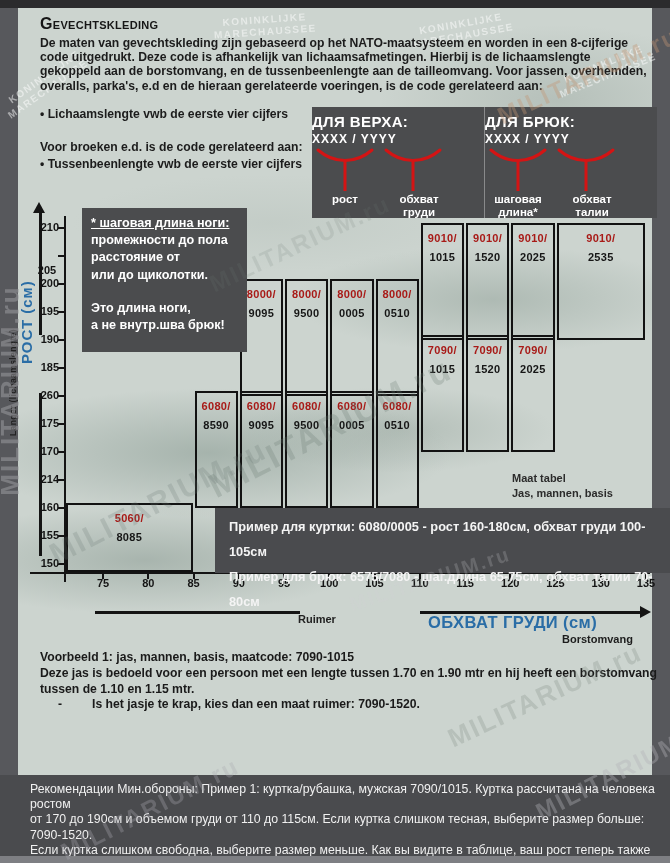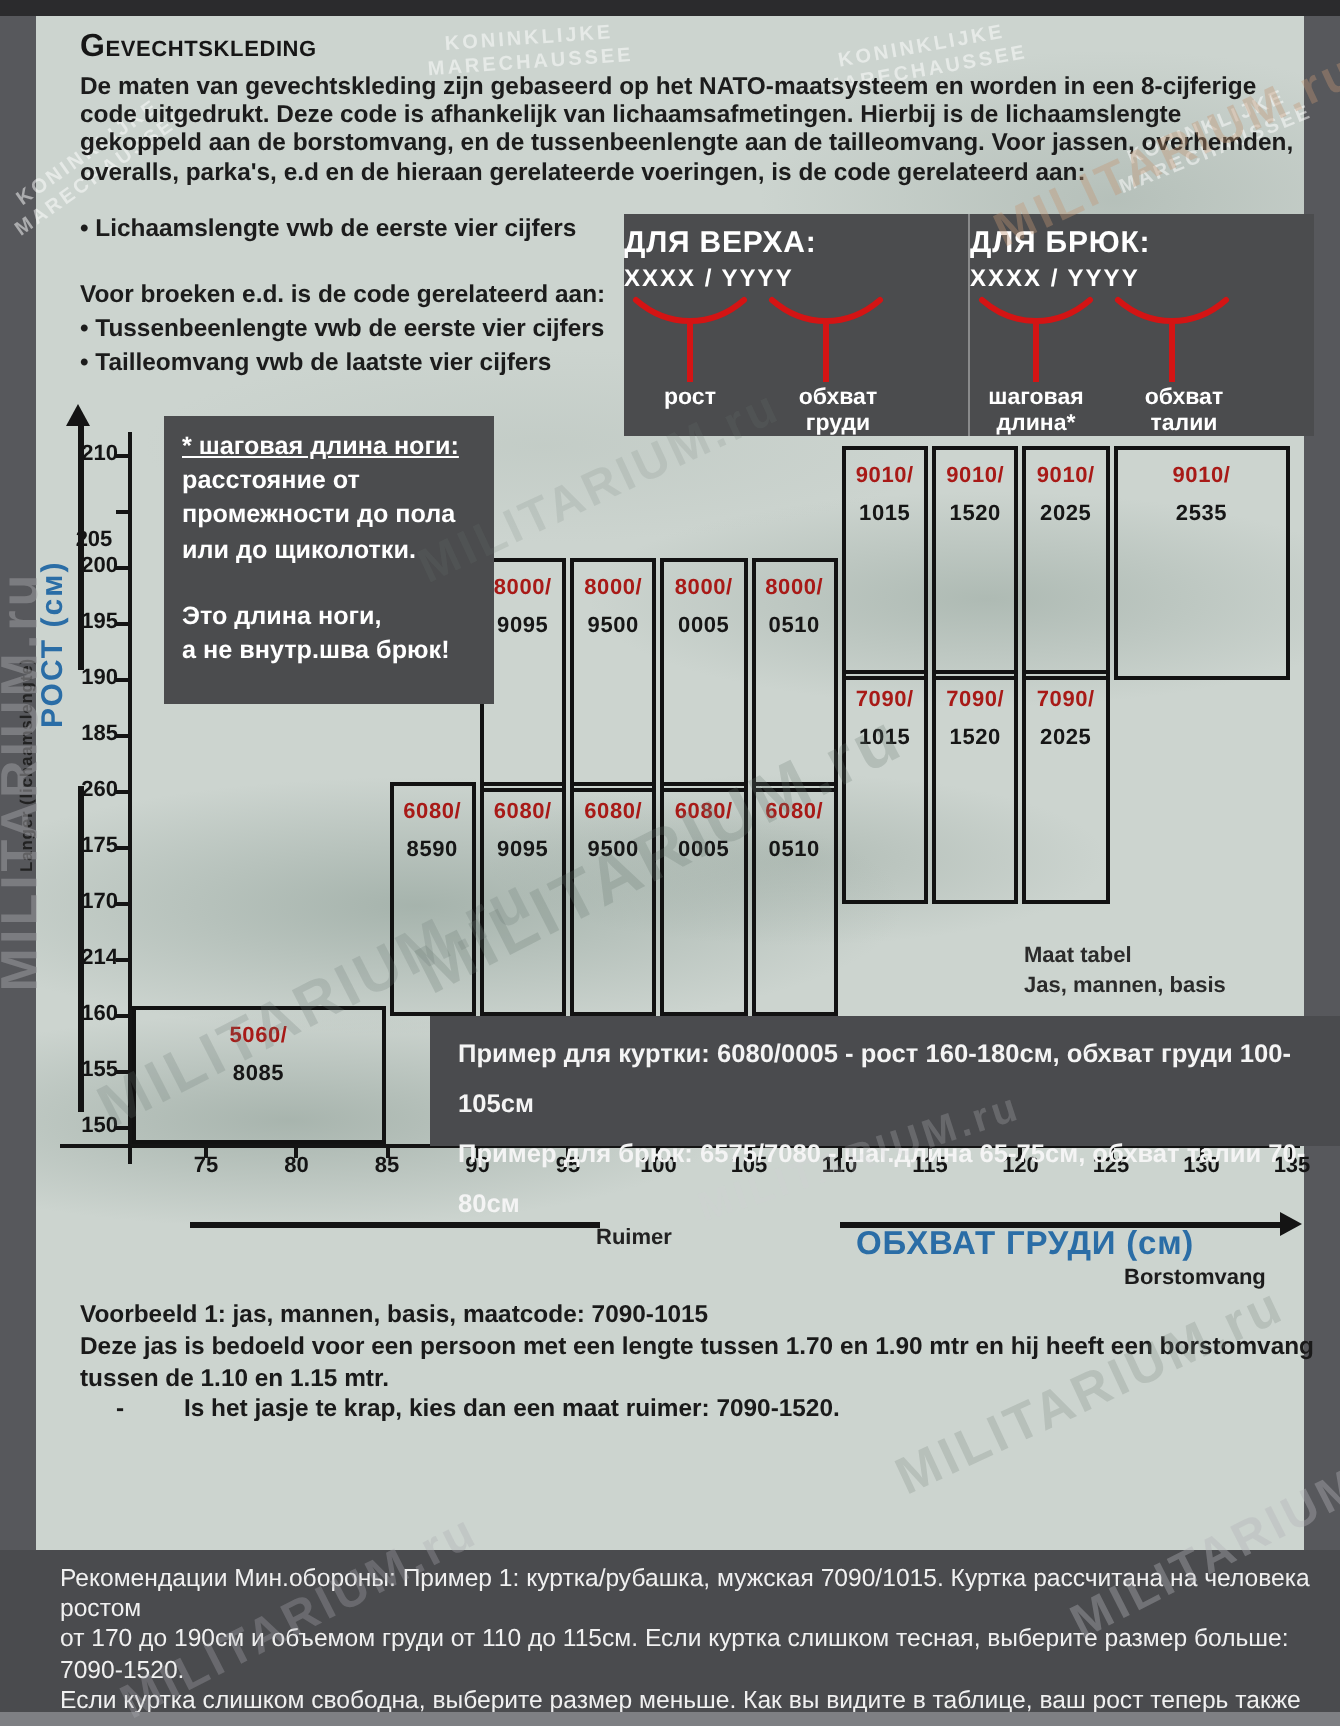--- a/index.html
+++ b/index.html
@@ -95,21 +95,20 @@
 <div id="doc" class="abs"></div>
 
 <div id="doc-title" class="abs">Gevechtskleding</div>
 <div id="intro" class="abs">De maten van gevechtskleding zijn gebaseerd op het NATO-maatsysteem en worden in een 8-cijferige code uitgedrukt. Deze code is afhankelijk van lichaamsafmetingen. Hierbij is de lichaamslengte gekoppeld aan de borstomvang, en de tussenbeenlengte aan de tailleomvang. Voor jassen, overhemden, overalls, parka's, e.d en de hieraan gerelateerde voeringen, is de code gerelateerd aan:</div>
 <div id="jacket-bullets" class="abs bullet-list">
     <div class="bullet">Lichaamslengte vwb de eerste vier cijfers</div>
   </div>
 <div id="trousers-intro" class="abs">Voor broeken e.d. is de code gerelateerd aan:</div>
 <div id="trousers-bullets" class="abs bullet-list">
     <div class="bullet">Tussenbeenlengte vwb de eerste vier cijfers</div>
-    <div class="bullet">Tailleomvang vwb de laatste vier cijfers</div>
   </div>
 
 <div id="legend" class="abs">
   <div class="legend-half">
     <div class="legend-title">ДЛЯ ВЕРХА:</div>
     <div class="legend-code">XXXX / YYYY</div>
     <svg class="legend-brace" viewBox="0 0 134 46">
       <path d="M6,3 C22,17 44,17 60,3" fill="none" stroke="#d41414" stroke-width="3" stroke-linecap="round"></path>
       <path d="M33,13 L33,44" fill="none" stroke="#d41414" stroke-width="3"></path>
       <path d="M74,3 C90,17 112,17 128,3" fill="none" stroke="#d41414" stroke-width="3" stroke-linecap="round"></path>
@@ -132,22 +131,22 @@
     <div class="legend-labels">
       <div class="legend-label">шаговая длина*</div>
       <div class="legend-label">обхват талии</div>
     </div>
   </div>
 </div>
 
 <div id="note" class="abs">
   <div class="note-title">* шаговая длина ноги:</div>
   <div id="note-lines">
+      <div>промежности до пола</div>
       <div>расстояние от</div>
-      <div>промежности до пола</div>
       <div>или до щиколотки.</div>
     </div>
   <div class="note-gap"></div>
   <div id="note-lines-2">
       <div>Это длина ноги,</div>
       <div>а не внутр.шва брюк!</div>
     </div>
 </div>
 
 <div id="chart" class="abs">

